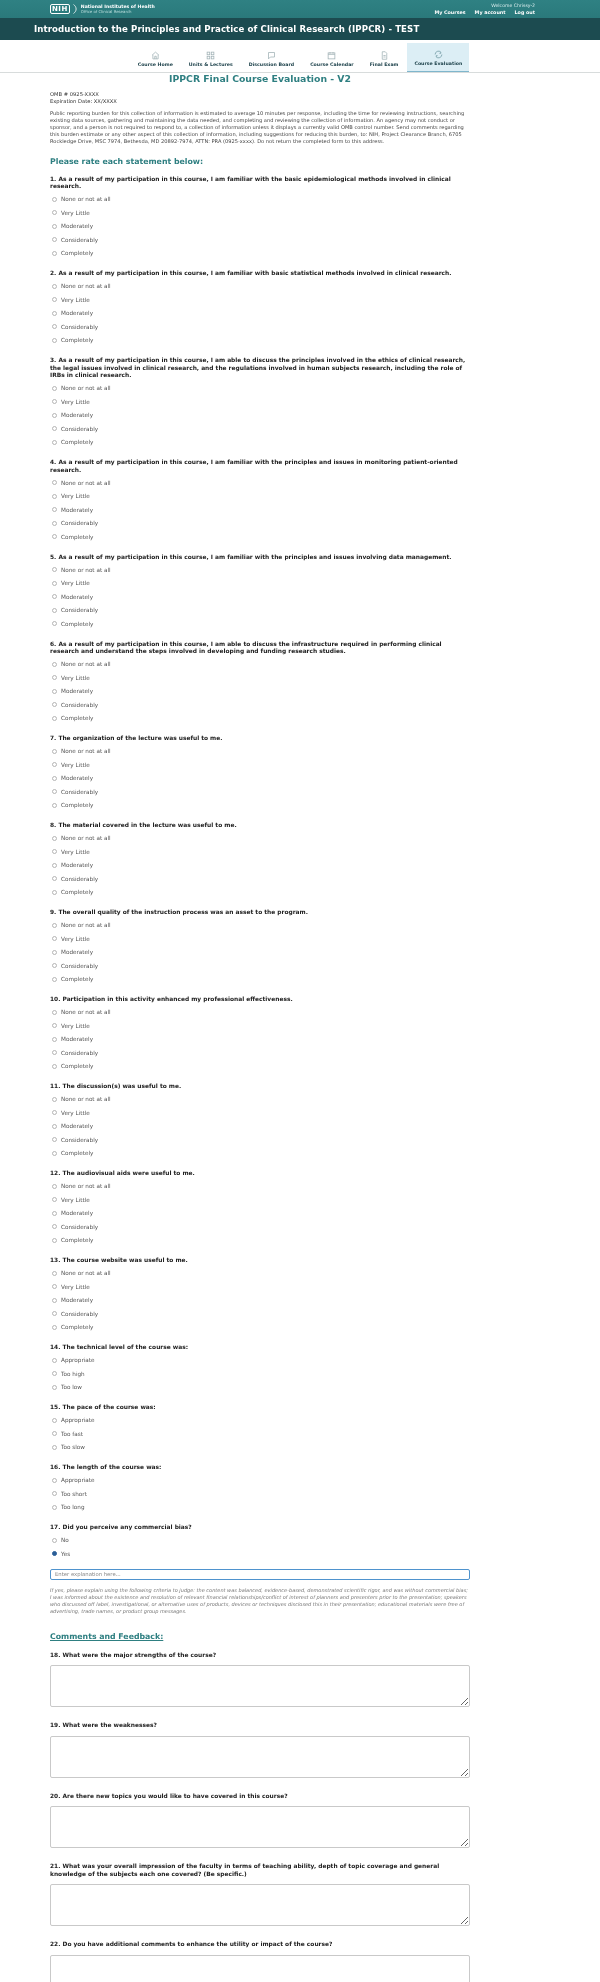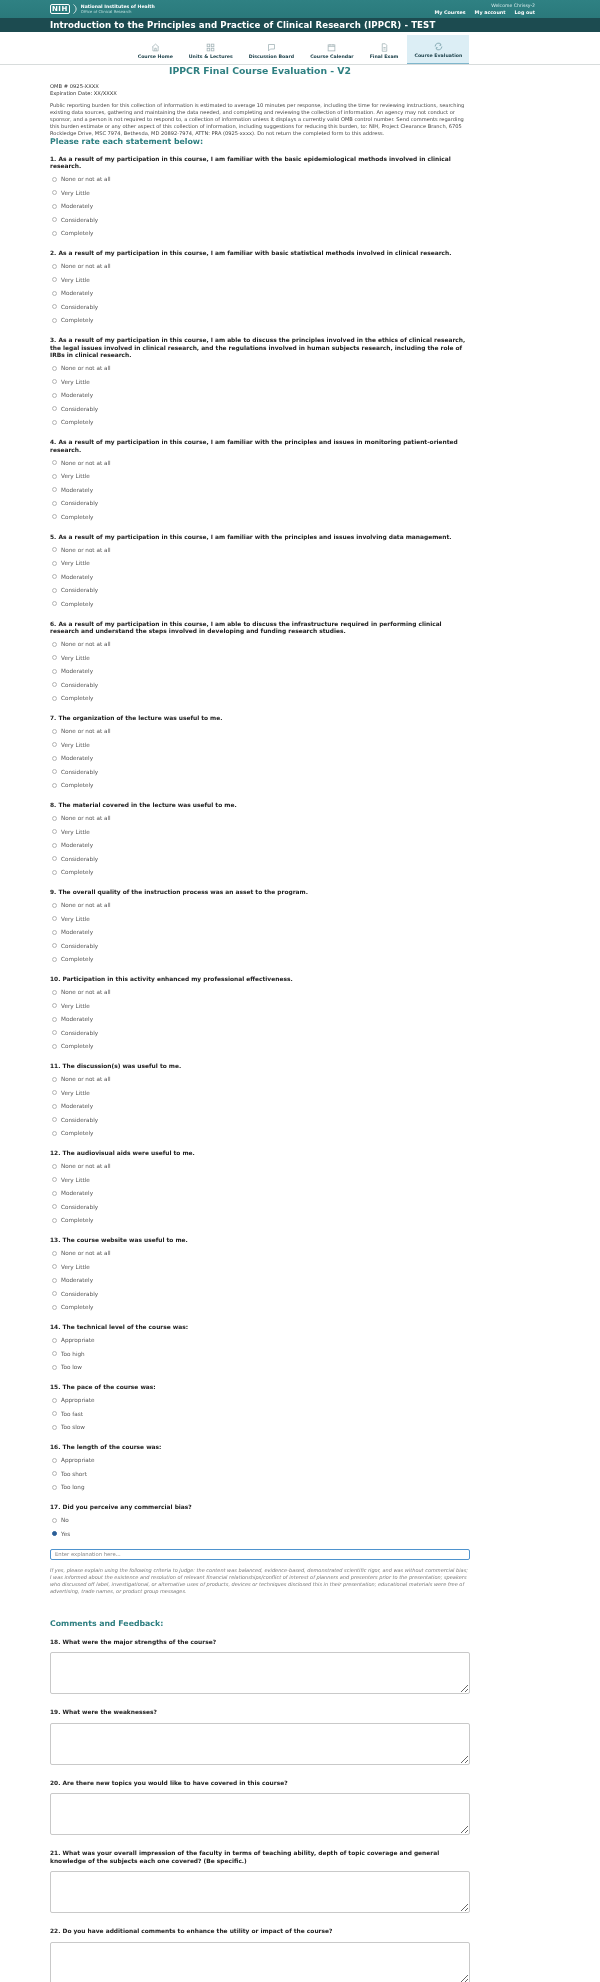--- a/index.html
+++ b/index.html
@@ -13,50 +13,50 @@
   .nih-swoosh{width:5px;height:10px;}
   .logo-text{display:flex;flex-direction:column;line-height:5px;}
   .logo-line1{color:#fff;font-size:4.6px;font-weight:bold;}
   .logo-line2{color:#bcdedd;font-size:3.9px;}
   .user-area{display:flex;flex-direction:column;align-items:flex-end;gap:2px;}
   .welcome{color:#d8ecec;font-size:4.6px;line-height:5px;}
   .user-links{display:flex;gap:9px;}
   .user-link{color:#fff;font-size:4.8px;font-weight:bold;line-height:5px;cursor:pointer;}
 
   
-  .titlebar{background:#1c4b50;height:14px;display:flex;align-items:center;padding-left:50px;}
+  .titlebar{background:#1c4b50;height:22px;display:flex;align-items:center;padding-left:34px;}
   .titlebar-text{color:#fff;font-size:8.6px;font-weight:bold;letter-spacing:.1px;}
 
   
   .nav{height:33px;border-bottom:1px solid #d8dcdc;display:flex;justify-content:center;align-items:stretch;gap:2px;background:#fff;padding-top:3px;box-sizing:border-box;}
   .tab{display:flex;flex-direction:column;align-items:center;justify-content:flex-end;gap:2.5px;padding:3px 7px 5px;cursor:pointer;}
   .tab-icon{height:9px;display:flex;align-items:center;}
   .tab-icon svg{display:block;}
   .tab-label{font-size:4.7px;font-weight:bold;color:#21454e;white-space:nowrap;line-height:5px;}
   .tab.active{background:#dceef5;border-bottom:1.5px solid #7fb6cc;}
 
   
   .main{width:420px;margin-left:50px;display:flex;flex-direction:column;}
   .form-title{color:#2e7f81;font-size:9.3px;font-weight:bold;text-align:center;margin-top:0;line-height:11px;}
   .omb{font-size:5.2px;color:#333;margin-top:7px;line-height:7px;}
   .exp{font-size:5.2px;color:#333;line-height:7px;}
   .burden{font-size:5.1px;color:#444;margin-top:5px;line-height:6.9px;text-align:left;}
-  .rate-heading{color:#2e7f81;font-size:7.8px;font-weight:bold;line-height:9px;}
+  .rate-heading{color:#2e7f81;font-size:7.8px;font-weight:bold;margin-top:12px;line-height:9px;}
   .q-block{margin-top:10px;}
   .q-text{font-size:5.9px;font-weight:bold;color:#222;line-height:7.5px;margin-bottom:2px;}
   .opt{display:flex;align-items:center;gap:4px;height:13.5px;padding-left:2px;cursor:pointer;}
   .radio{width:5px;height:5px;border:1px solid #b5b5b5;border-radius:50%;background:#fff;flex:0 0 auto;box-sizing:border-box;}
   .radio.checked{background:#2b5e97;border-color:#2b5e97;}
   .opt-label{font-size:5.7px;color:#555;line-height:6px;}
 
   .explain-input{margin-top:8px;width:420px;box-sizing:border-box;height:11px;border:1px solid #4f93ce;border-radius:2px;font-size:5.3px;color:#333;padding:0 4px;outline:none;font-family:"DejaVu Sans","Liberation Sans",sans-serif;}
   .explain-input::placeholder{color:#888;}
   .explain-note{font-size:5px;color:#777;font-style:italic;margin-top:7px;line-height:7px;}
 
-  .comments-heading{color:#2e7f81;font-size:7.8px;font-weight:bold;margin-top:24px;line-height:9px;}
+  .comments-heading{color:#2e7f81;font-size:7.8px;font-weight:bold;margin-top:17px;line-height:9px;text-decoration:underline;}
   .t-block{margin-top:11px;}
   .ta{width:420px;box-sizing:border-box;height:42px;border:1px solid #c9c9c9;border-radius:2px;margin-top:4px;resize:vertical;font-size:5.5px;font-family:"DejaVu Sans","Liberation Sans",sans-serif;color:#333;padding:3px;}
 </style>
 </head>
 <body>
 
 <div class="page">
 
   <div class="topbar">
     <div class="logo-wrap">

